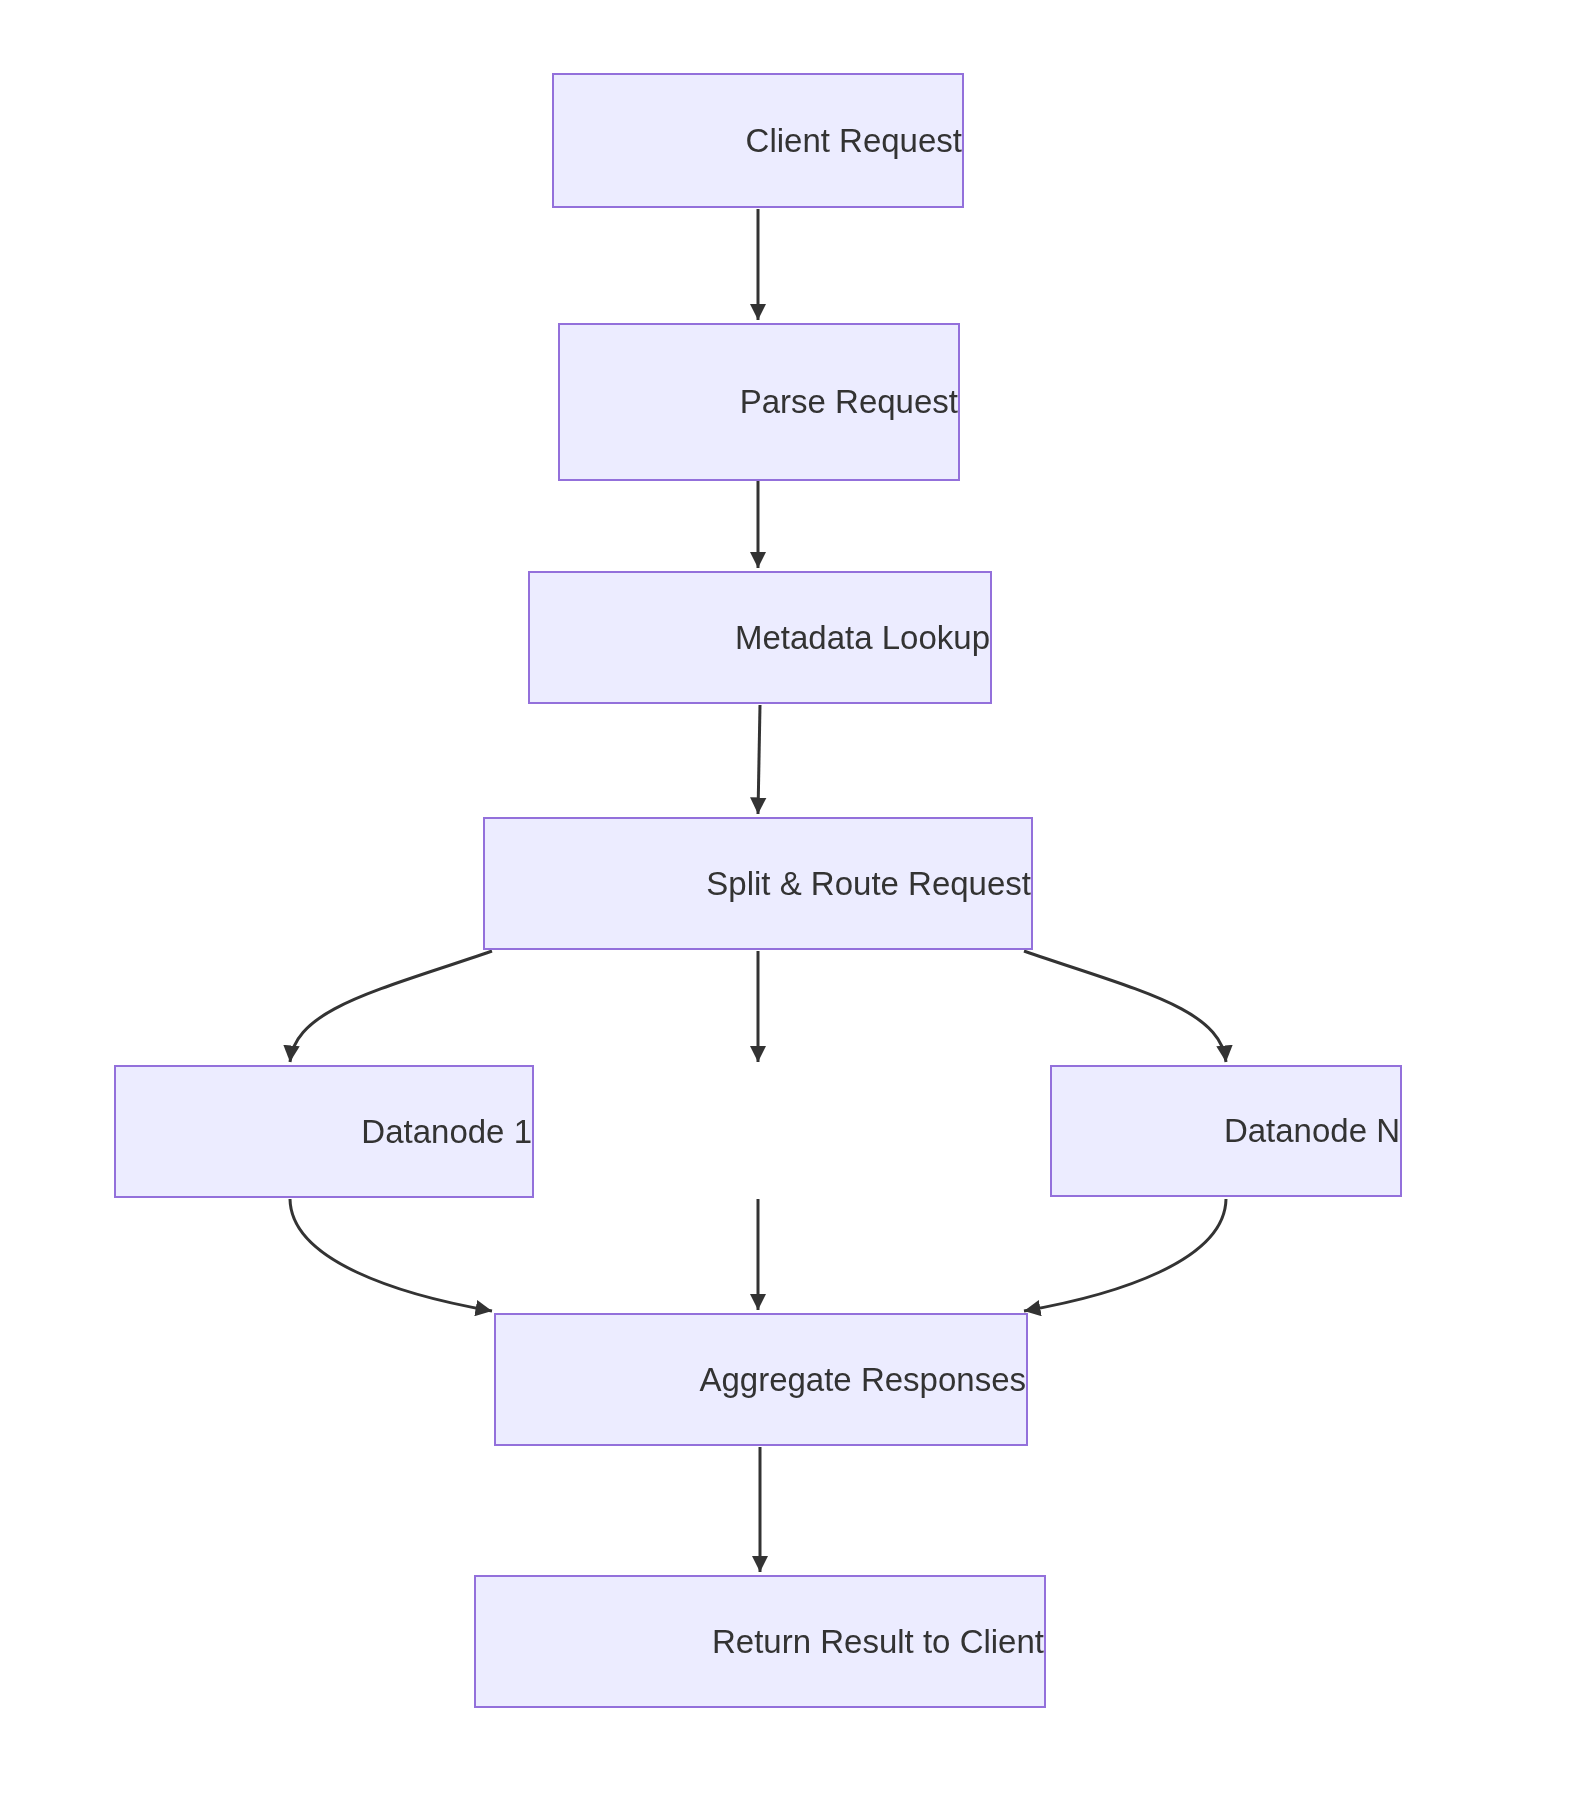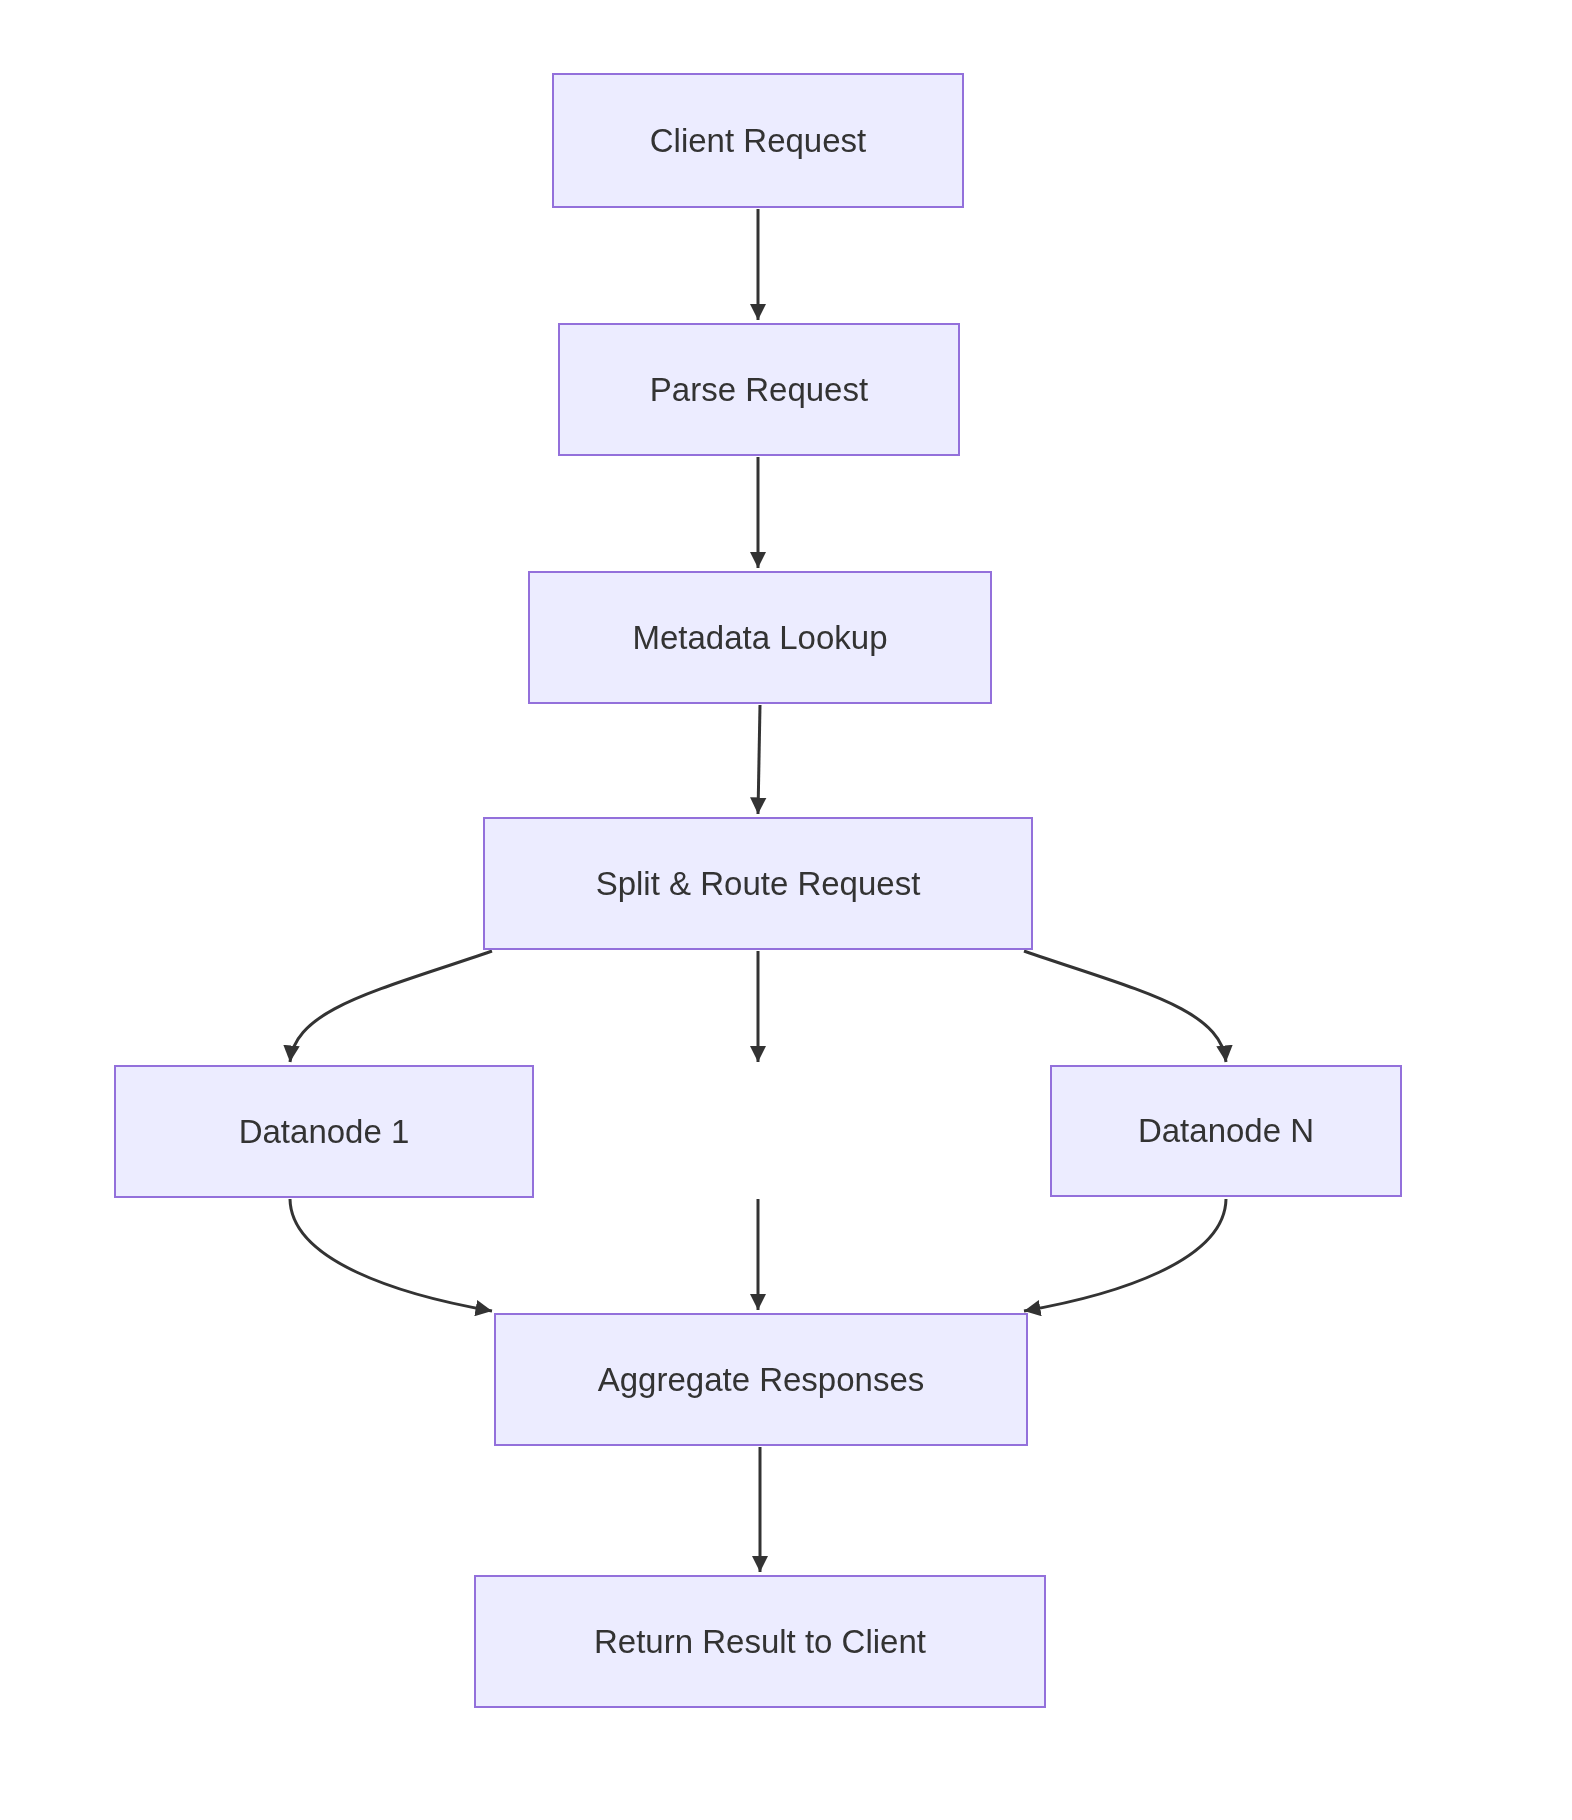--- a/index.html
+++ b/index.html
@@ -32,21 +32,21 @@
     stroke:var(--arrow-color);
     stroke-width:3px;
   }
   .node{
     position:absolute;
     box-sizing:border-box;
     background:var(--node-fill);
     border:2.5px solid var(--node-border);
     display:flex;
     align-items:center;
-    justify-content:center;
+    justify-content:flex-end;
     text-align:center;
   }
   .node-label{
     font-size:33px;
     line-height:1.2;
     color:var(--text-color);
     white-space:nowrap;
   }
 </style>
 </head>
@@ -71,21 +71,21 @@
         <path d="M 758 1199 L 758 1310" class="edge" marker-end="url(#arrowhead)"></path>
         <path d="M 1226 1199 C 1225 1261, 1116 1295, 1024 1311" class="edge" marker-end="url(#arrowhead)"></path>
         <path d="M 760 1447 L 760 1572" class="edge" marker-end="url(#arrowhead)"></path>
       </g>
   </svg>
 
   <div class="node" style="left:552px; top:73px;  width:412px; height:135px">
     <span class="node-label">Client Request</span>
   </div>
 
-  <div class="node" style="left:558px; top:323px; width:402px; height:133px">
+  <div class="node" style="left:558px; top:323px; width:402px; height:158px">
     <span class="node-label">Parse Request</span>
   </div>
 
   <div class="node" style="left:483px; top:817px; width:550px; height:133px">
     <span class="node-label">Split &amp; Route Request</span>
   </div>
 
   <div class="node" style="left:528px; top:571px; width:464px; height:133px">
     <span class="node-label">Metadata Lookup</span>
   </div>

